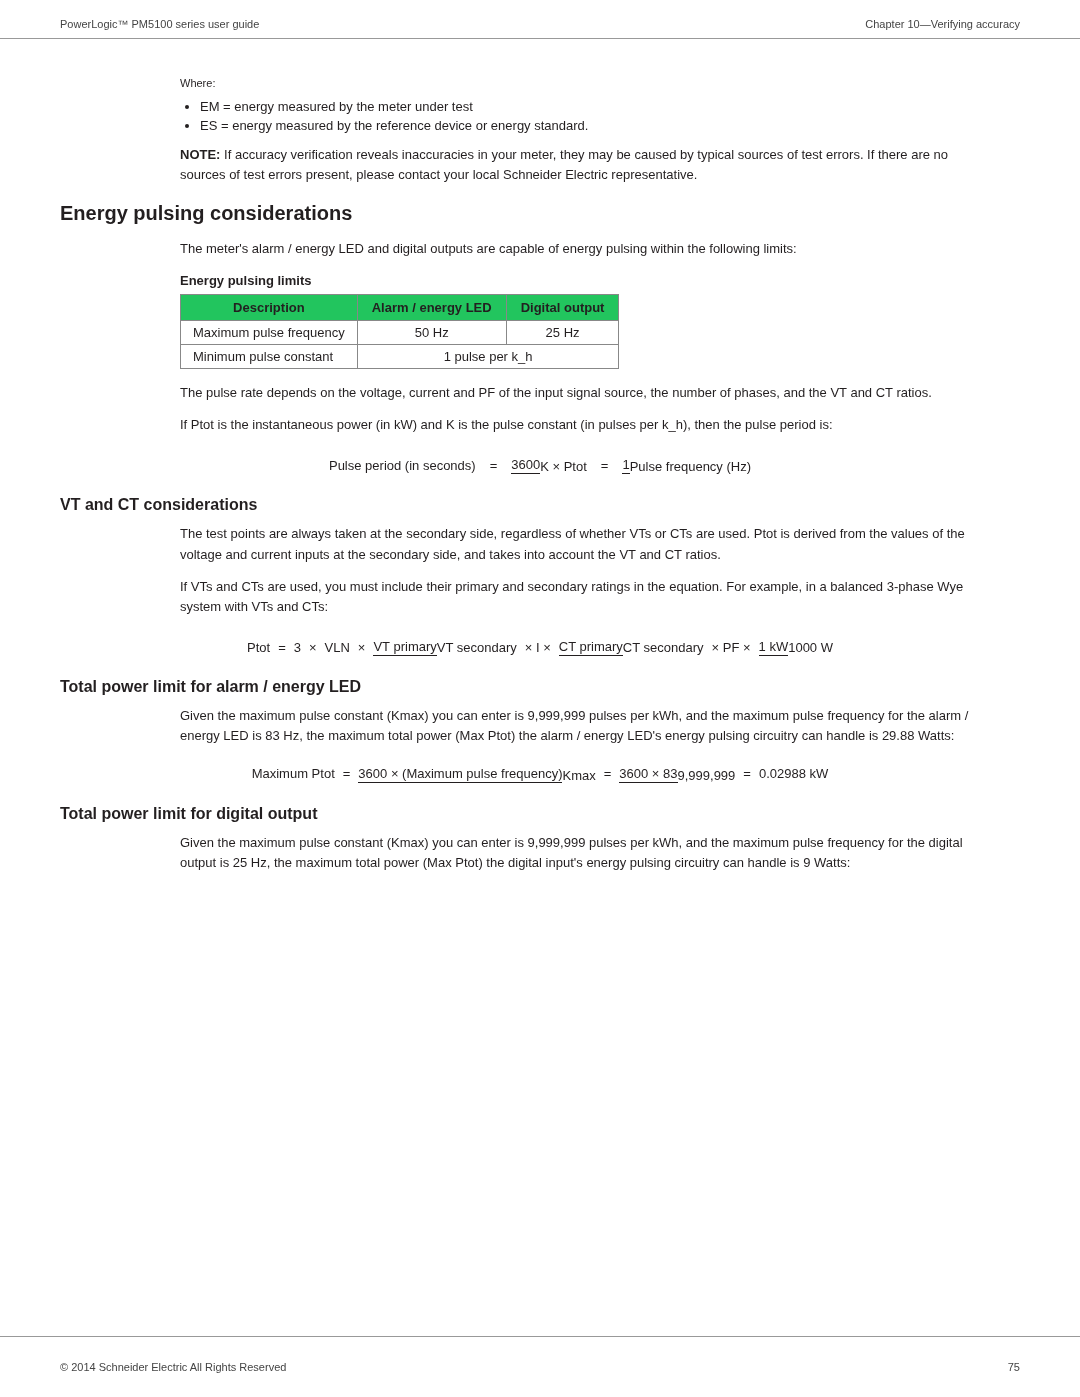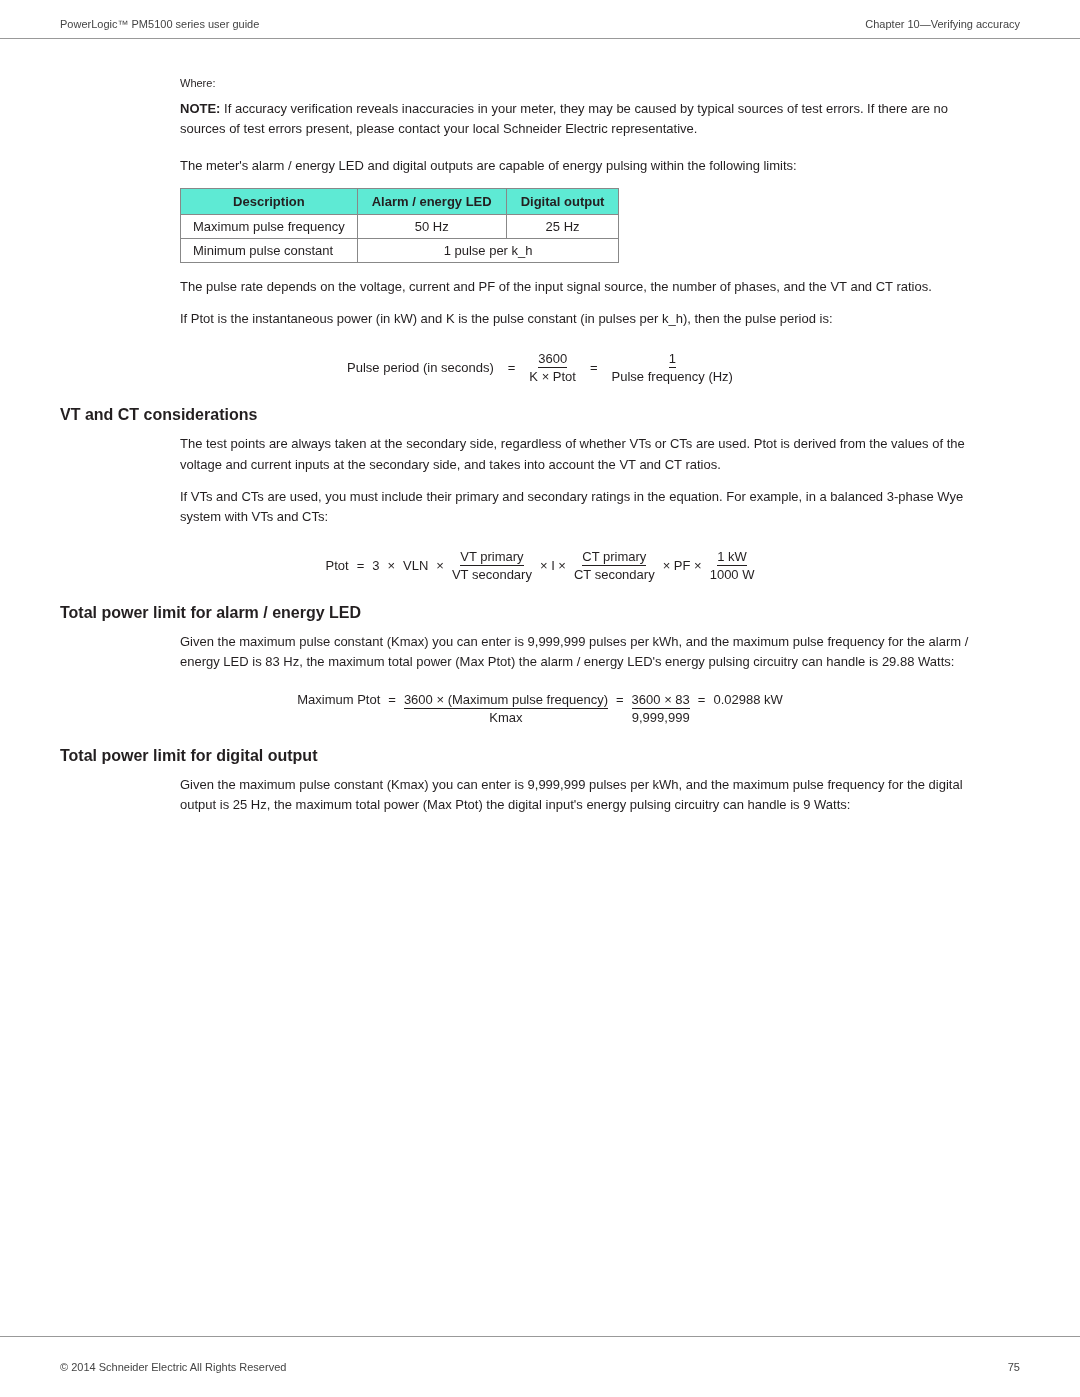--- a/index.html
+++ b/index.html
@@ -79,21 +79,21 @@
       margin-left: 120px;
       margin-right: 40px;
       border-collapse: collapse;
       font-size: 13px;
       margin-bottom: 14px;
     }
     .energy-table th {
       border: 1px solid #888;
       padding: 5px 14px;
       font-weight: bold;
-      background: #5eead4;
+      background: #22c55e;
       text-align: center;
     }
     .energy-table td {
       border: 1px solid #888;
       padding: 4px 12px;
       text-align: center;
     }
     .energy-table td.left-cell {
       text-align: left;
     }
@@ -104,21 +104,21 @@
       font-size: 13px;
     }
     .formula-inner {
       display: flex;
       align-items: center;
       gap: 14px;
       justify-content: flex-end;
     }
     .fraction {
       display: inline-flex;
-      flex-direction: column;
+      flex-direction: row;
       align-items: center;
       vertical-align: middle;
     }
     .fraction .numer {
       border-bottom: 1px solid #231f20;
       padding-bottom: 1px;
       text-align: center;
       font-size: 13px;
     }
     .fraction .denom {
@@ -165,28 +165,34 @@
 
 <div class="page-header">
   <span>PowerLogic™ PM5100 series user guide</span>
   <span>Chapter 10—Verifying accuracy</span>
 </div>
 
 <div class="page-content">
 
   <div class="where-block">Where:</div>
 
+  <ul class="bullet-list">
+    <li>EM = energy measured by the meter under test</li>
+    <li>ES = energy measured by the reference device or energy standard.</li>
+  </ul>
 
   <div class="note-block">
     <span><strong>NOTE:</strong> If accuracy verification reveals inaccuracies in your meter, they may be caused by typical sources of test errors. If there are no sources of test errors present, please contact your local Schneider Electric representative.</span>
   </div>
 
+  <div class="section-heading">Energy pulsing considerations</div>
 
   <div class="body-text">The meter's alarm / energy LED and digital outputs are capable of energy pulsing within the following limits:</div>
 
+  <div class="table-label">Energy pulsing limits</div>
 
   <table class="energy-table">
     <thead>
       <tr>
         <th>Description</th>
         <th>Alarm / energy LED</th>
         <th>Digital output</th>
       </tr>
     </thead>
     <tbody>

